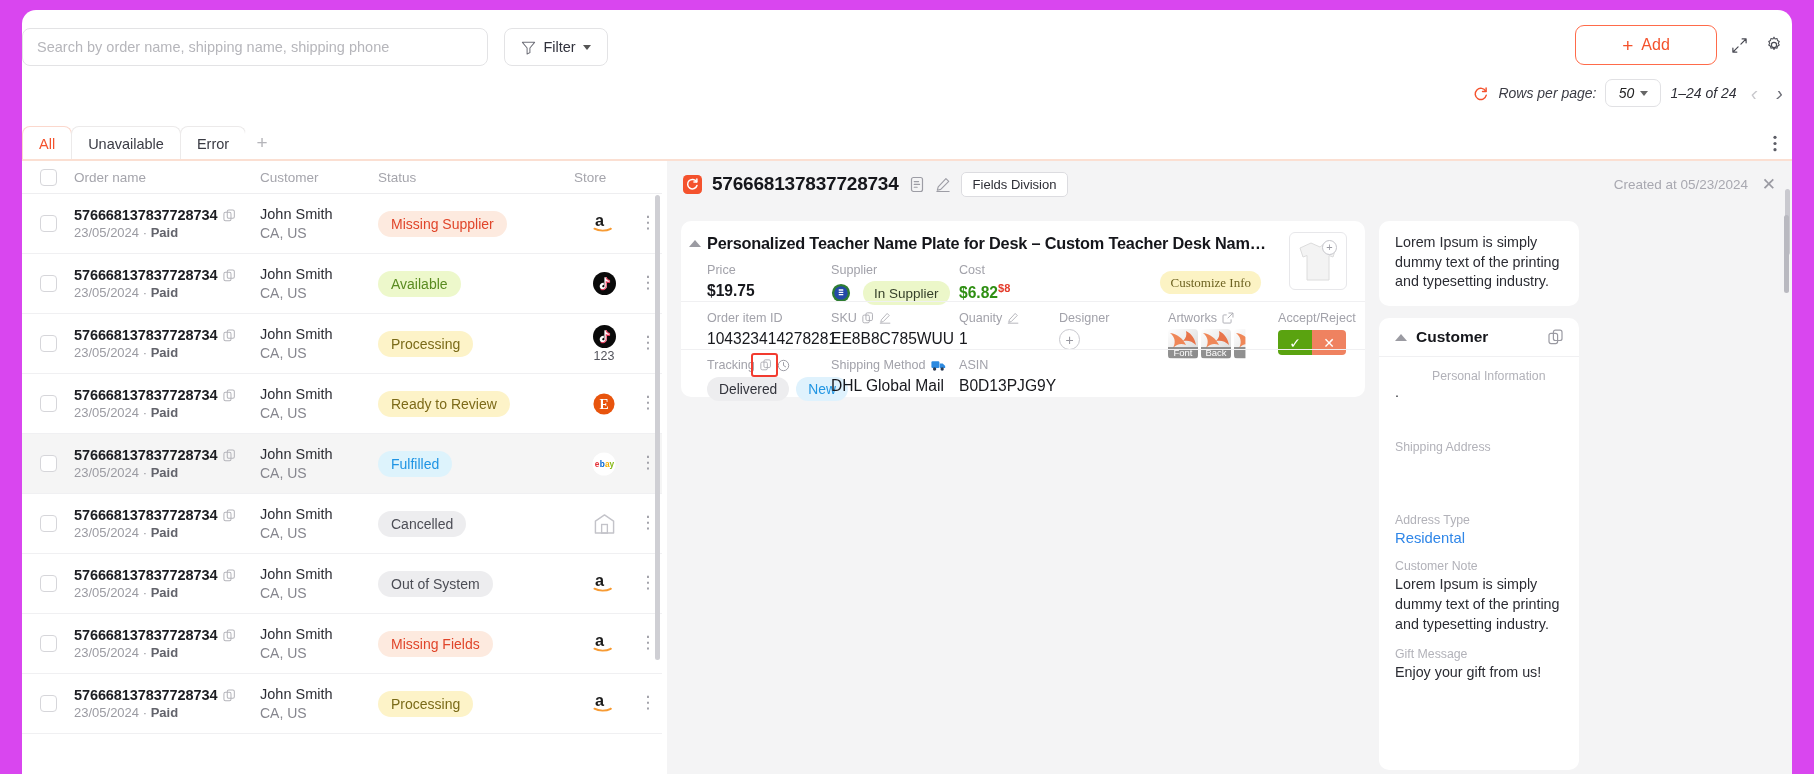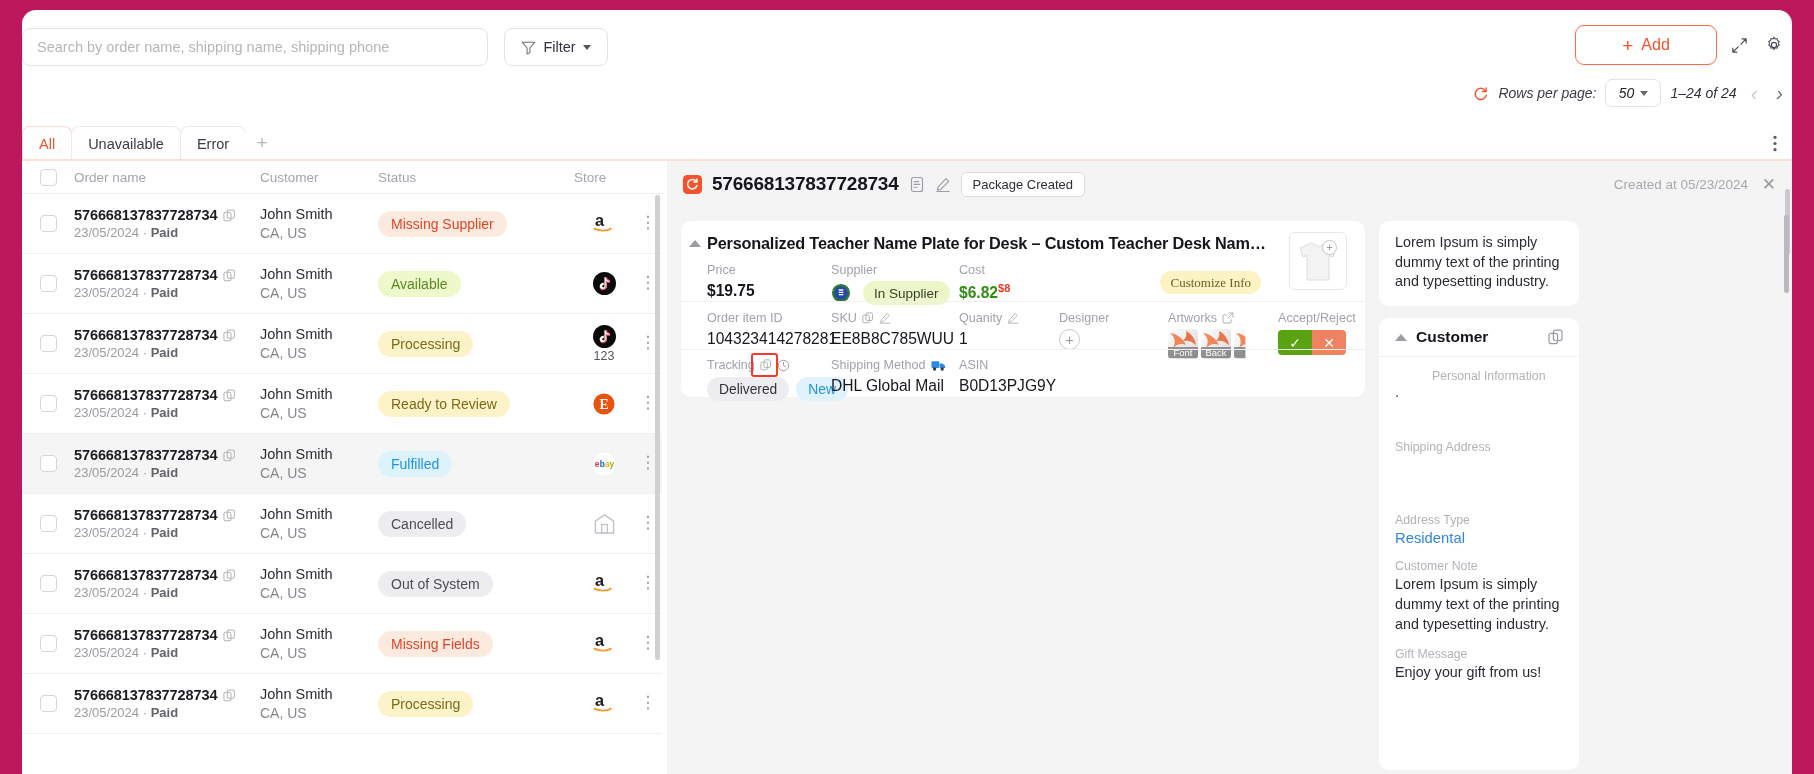--- a/index.html
+++ b/index.html
@@ -6,21 +6,21 @@
   html, body {
     width: 1814px; height: 774px;
     background: #f2f2f2;
     font-family: "Liberation Sans", sans-serif;
     overflow: hidden;
     -webkit-font-smoothing: antialiased;
   }
   .app {
     position: relative;
     width: 1814px; height: 774px;
-    background: #be185d;
+    background: #d946ef;
   }
   .page-card {
     position: absolute;
     left: 22px; top: 10px;
     width: 1770px; height: 780px;
     background: #ffffff;
     border-radius: 14px 14px 0 0;
     overflow: hidden;
   }
 
@@ -535,21 +535,21 @@
       <span class="d-title">576668137837728734</span>
       <svg width="16" height="17" viewBox="0 0 16 17">
         <rect x="2.5" y="1.5" width="11" height="14" rx="2" fill="none" stroke="#9d9da5" stroke-width="1.2"></rect>
         <path d="M5.2 5.6h4.4M5.2 8.4h5.4M5.2 11.2h3" stroke="#9d9da5" stroke-width="1.1" stroke-linecap="round"></path>
       </svg>
       <svg width="16" height="17" viewBox="0 0 17 17">
         <path d="M11.6 2.2l3 3L6.1 13.7l-3.6.9.9-3.6z" fill="none" stroke="#9d9da5" stroke-width="1.2" stroke-linejoin="round"></path>
         <path d="M2 16h13" stroke="#9d9da5" stroke-width="1.2" stroke-linecap="round"></path>
       </svg>
       <div class="pkg-btn">
-        <span>Package Created</span>
+        <span>Fields Division</span>
       </div>
       <span class="created">Created at 05/23/2024</span>
       <span class="close-x">✕</span>
       <div class="detail-scroll"></div>
     </div>
 
     <div class="detail-body">
 
       <div class="card prod-card">
         <div class="collapse-tri"></div>

